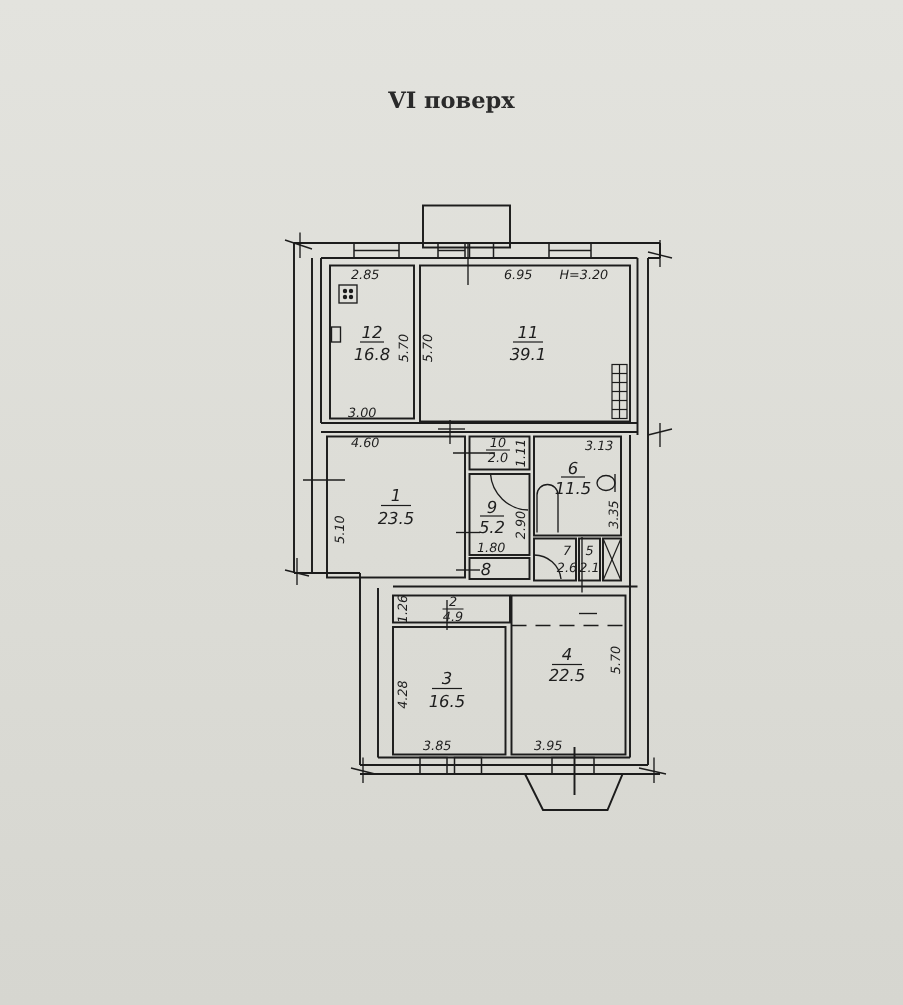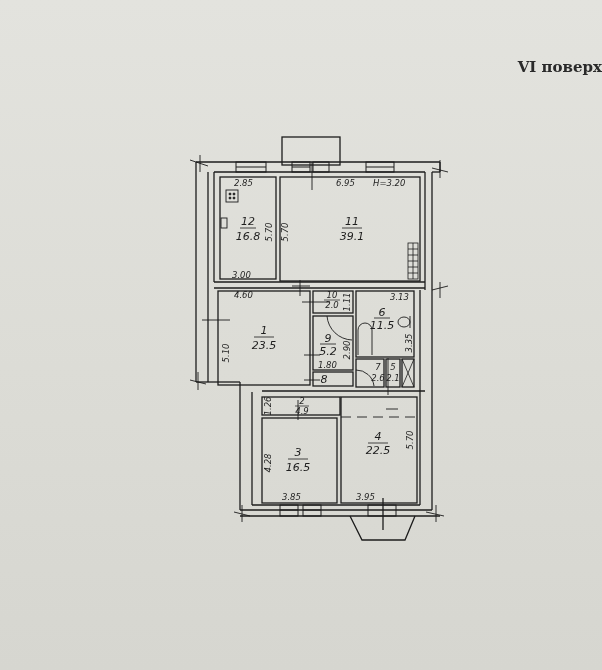--- a/index.html
+++ b/index.html
@@ -8,21 +8,21 @@
     background: #dfdfda;
     font-family: "Liberation Sans", sans-serif;
     position: relative;
   }
   .sheet {
     position: absolute; left: 0; top: 0; width: 602px; height: 670px;
     background: linear-gradient(180deg, #e3e3de 0%, #dcdcd6 55%, #d6d6d0 100%);
   }
   .title {
     position: absolute; left: 0; width: 602px; top: 58px;
-    text-align: right; font-family: "DejaVu Serif", serif;
+    text-align: center; font-family: "DejaVu Serif", serif;
     font-weight: bold; font-size: 15px; color: #2a2a2a;
   }
   svg.plan { position: absolute; left: 0; top: 0; }
   .lbl { font-family: "DejaVu Sans", sans-serif; font-style: italic; fill: #1e1e1e; }
   .rm { font-size: 11px; }
   .dim { font-size: 8.5px; }
 </style>
 </head>
 <body>
 

